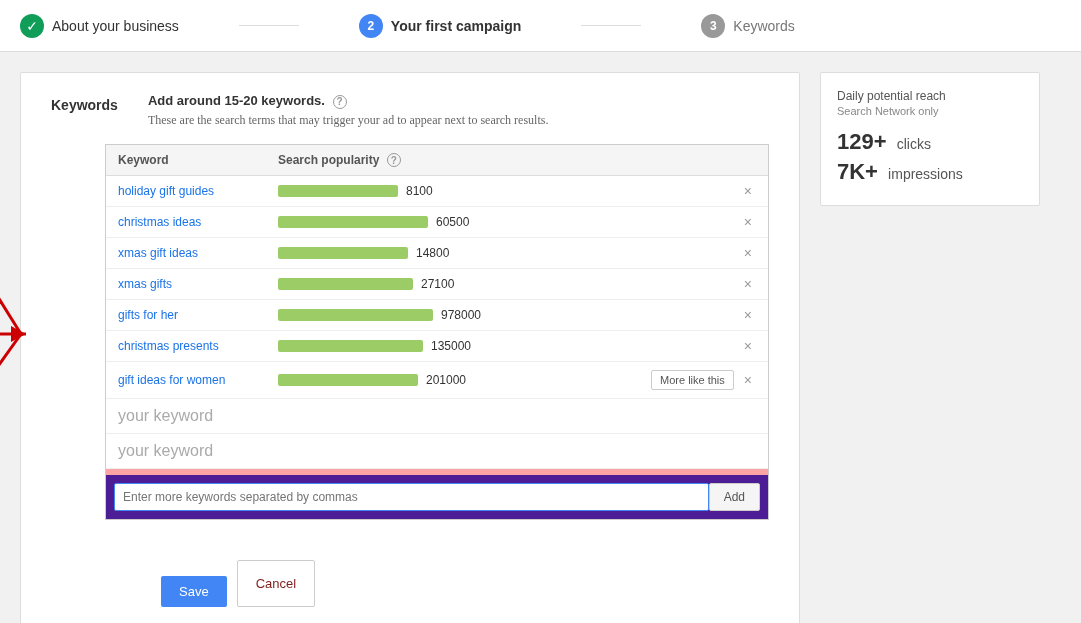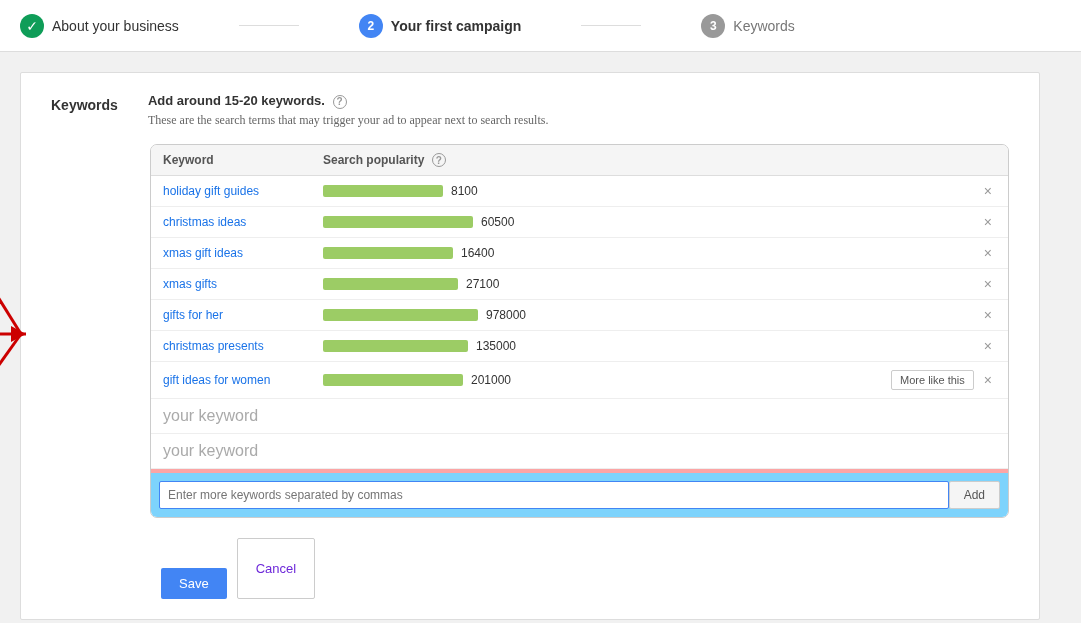--- a/index.html
+++ b/index.html
@@ -110,23 +110,23 @@
     }
     .section-desc p {
       color: #666;
       font-size: 12px;
       font-family: Liberation Serif, serif;
     }
 
     
     .keywords-table-wrapper {
       border: 1px solid #ccc;
-      border-radius: 7px;
+      border-radius: 0;
       overflow: hidden;
-      margin-left: 99px;
+      margin-left: 54px;
       position: relative;
     }
     .table-header {
       display: flex;
       align-items: center;
       background: #f5f5f5;
       border-bottom: 1px solid #ddd;
       padding: 8px 12px;
     }
     .col-keyword { flex: 0 0 160px; font-weight: bold; font-size: 12px; color: #555; }
@@ -186,22 +186,22 @@
       font-size: 16px;
       padding: 8px 12px;
       border-bottom: 1px solid #eee;
     }
 
     
     .add-keyword-row {
       display: flex;
       padding: 8px;
       gap: 0;
-      border-top: 4px solid #fca5a5;
-      background: #7dd3fc;
+      border-top: 6px solid #fca5a5;
+      background: #4c1d95;
     }
     .add-keyword-input {
       flex: 1;
       border: 1px solid #4285f4;
       border-radius: 2px;
       padding: 6px 8px;
       font-size: 12px;
       color: #aaa;
       outline: none;
     }
@@ -227,26 +227,27 @@
       background: #4285f4;
       color: #fff;
       border: none;
       border-radius: 2px;
       padding: 8px 18px;
       font-size: 13px;
       cursor: pointer;
     }
     .cancel-btn {
       background: #fff;
-      color: #6d28d9;
+      color: #7f1d1d;
       border: 1px solid #ccc;
       border-radius: 2px;
-      padding: 22px 18px;
+      padding: 15px 18px;
       font-size: 13px;
       cursor: pointer;
+      margin-top: 20px;
     }
 
     
     .right-panel {
       flex: 0 0 220px;
       background: #fff;
       border: 1px solid #ddd;
       border-radius: 2px;
       padding: 16px;
       height: fit-content;
@@ -366,21 +367,21 @@
             </div>
             <div class="kw-actions">
               <span class="remove-btn">×</span>
             </div>
           </div>
 
           <div class="keyword-row">
             <div class="kw-name">xmas gift ideas</div>
             <div class="kw-bar-area">
               <div class="kw-bar" style="width:130px"></div>
-              <div class="kw-value">16400</div>
+              <div class="kw-value">14800</div>
             </div>
             <div class="kw-actions">
               <span class="remove-btn">×</span>
             </div>
           </div>
 
           <div class="keyword-row">
             <div class="kw-name">xmas gifts</div>
             <div class="kw-bar-area">
               <div class="kw-bar" style="width:135px"></div>
@@ -443,14 +444,26 @@
 
     </div>
 
     <div class="action-buttons">
       <button class="save-btn">Save</button>
       <button class="cancel-btn">Cancel</button>
     </div>
 
   </div>
 
+  <div class="right-panel">
+    <div class="reach-title">Daily potential reach</div>
+    <div class="reach-subtitle">Search Network only</div>
+    <div class="reach-stat">
+      <span>129+</span>
+      <span style="font-size:14px; font-weight:normal; color:#555; margin-left:4px;">clicks</span>
+    </div>
+    <div class="reach-stat">
+      <span>7K+</span>
+      <span style="font-size:14px; font-weight:normal; color:#555; margin-left:4px;">impressions</span>
+    </div>
+  </div>
 
 </div>
 
 </body></html>

